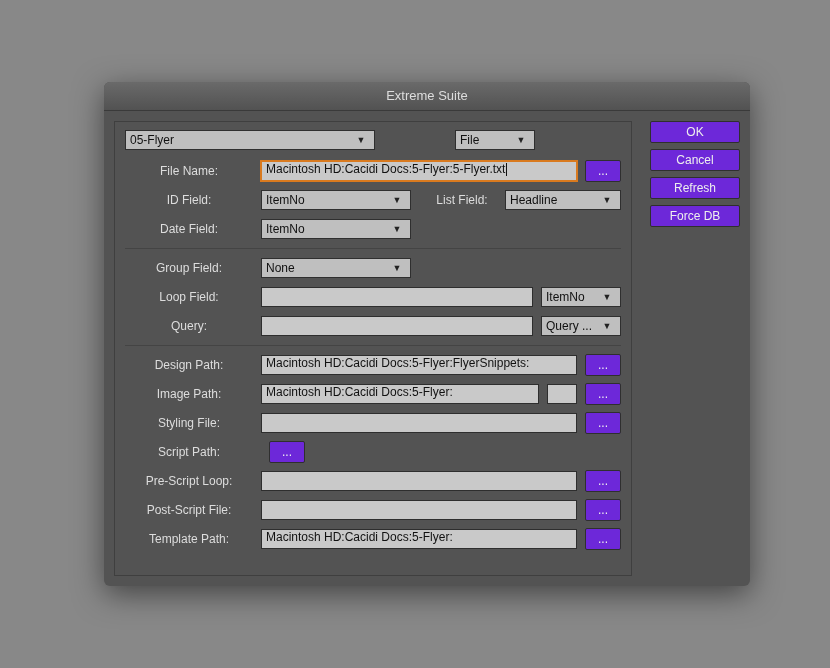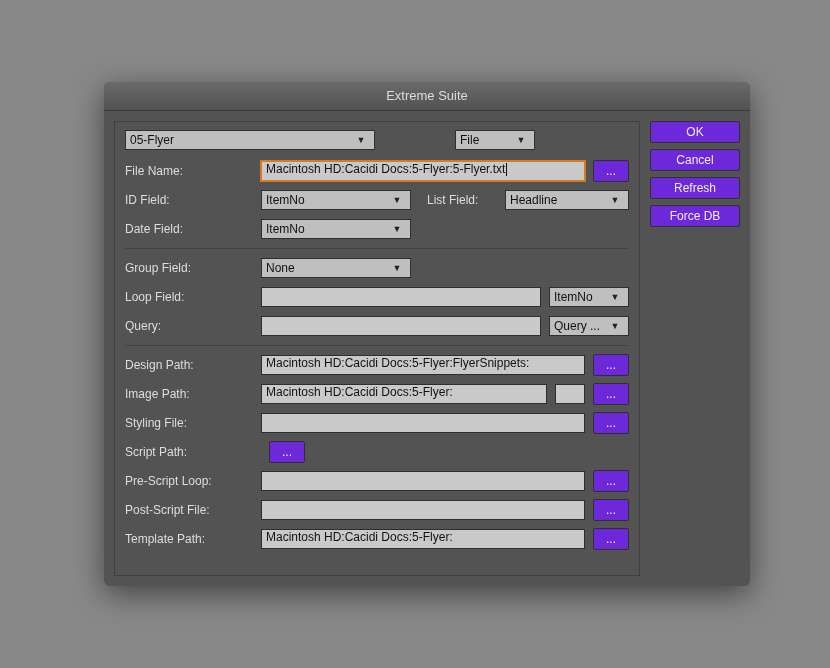--- a/index.html
+++ b/index.html
@@ -27,21 +27,21 @@
     border-top-right-radius: 6px;
     color: #ddd;
     text-align: center;
     line-height: 28px;
     font-size: 13px;
     border-bottom: 1px solid #3a3a3a;
   }
   .body {
     display: flex;
     padding: 10px;
-    gap: 10px;
+    gap: 18px;
   }
   .main {
     flex: 1;
     border: 1px solid #3f3f3f;
     padding: 8px 10px;
     background: #535353;
   }
   .side {
     width: 90px;
     display: flex;
@@ -73,21 +73,21 @@
     color: #222;
   }
   .row {
     display: flex;
     align-items: center;
     height: 22px;
     margin: 7px 0;
   }
   .lbl {
     width: 128px;
-    text-align: left;
+    text-align: center;
     color: #ddd;
     padding-right: 8px;
     font-size: 12px;
   }
   .txt {
     background: #c9c9c9;
     border: 1px solid #2e2e2e;
     height: 20px;
     box-sizing: border-box;
     padding: 0 4px;

